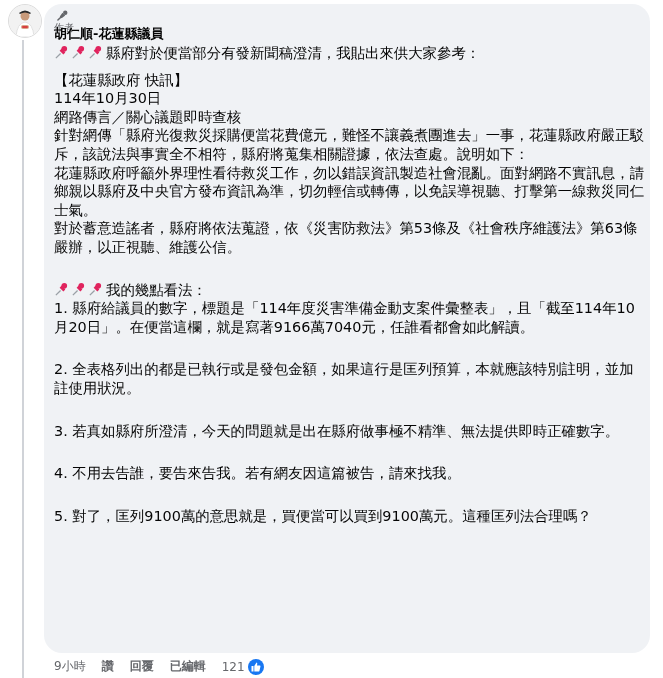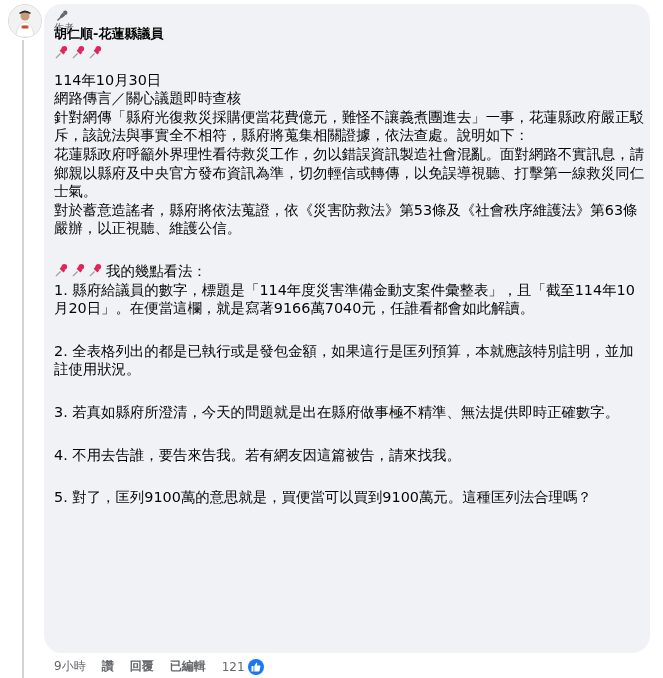--- a/index.html
+++ b/index.html
@@ -66,24 +66,25 @@
       <svg class="pin" viewBox="0 0 16 16">
           <path d="M2 14 L7 9" stroke="#9aa0a6" stroke-width="1.4"></path>
           <path d="M6 6 L10 10 L12 8 L9 3 Z" fill="#e0245e"></path>
           <circle cx="11" cy="4" r="3" fill="#e0245e"></circle>
         </svg>
       <svg class="pin" viewBox="0 0 16 16">
           <path d="M2 14 L7 9" stroke="#9aa0a6" stroke-width="1.4"></path>
           <path d="M6 6 L10 10 L12 8 L9 3 Z" fill="#e0245e"></path>
           <circle cx="11" cy="4" r="3" fill="#e0245e"></circle>
         </svg>
-    </span>
+    </span><span>縣府對於便當部分有發新聞稿澄清，我貼出來供大家參考：</span>
   </p>
 
   <div class="gap" style="margin-top:8px">
+    <p class="para">【花蓮縣政府 快訊】</p>
     <p class="para">114年10月30日</p>
     <p class="para">網路傳言／關心議題即時查核</p>
     <p class="para">針對網傳「縣府光復救災採購便當花費億元，難怪不讓義煮團進去」一事，花蓮縣政府嚴正駁斥，該說法與事實全不相符，縣府將蒐集相關證據，依法查處。說明如下：</p>
     <p class="para">花蓮縣政府呼籲外界理性看待救災工作，勿以錯誤資訊製造社會混亂。面對網路不實訊息，請鄉親以縣府及中央官方發布資訊為準，切勿輕信或轉傳，以免誤導視聽、打擊第一線救災同仁士氣。</p>
     <p class="para">對於蓄意造謠者，縣府將依法蒐證，依《災害防救法》第53條及《社會秩序維護法》第63條嚴辦，以正視聽、維護公信。</p>
   </div>
 
   <p class="para gap">
     <span class="pin-row">
       <svg class="pin" viewBox="0 0 16 16">

